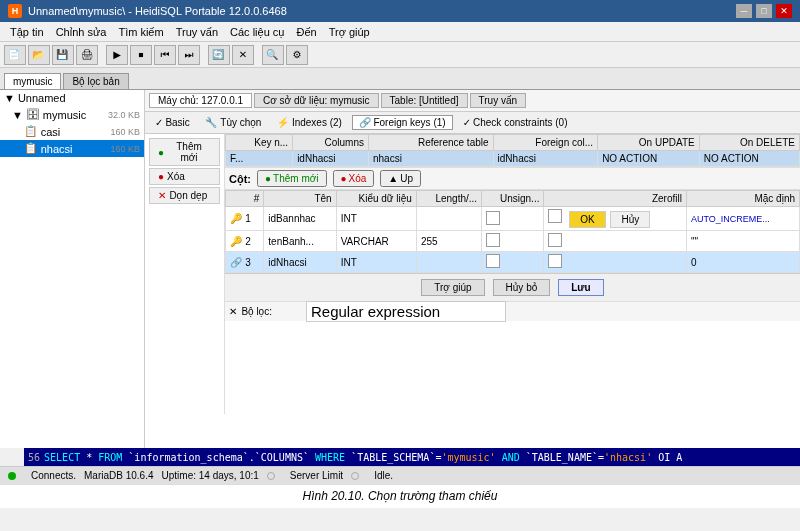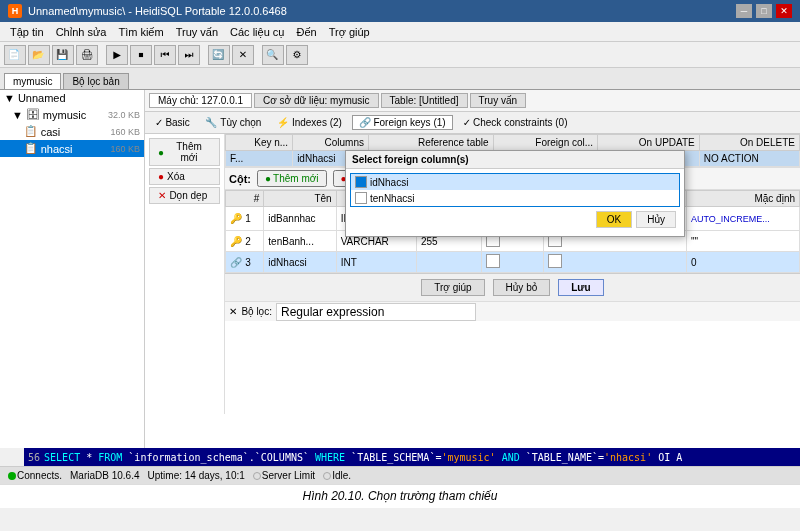--- a/index.html
+++ b/index.html
@@ -82,28 +82,28 @@
     .btn-ok { background: #f5d020; border: 1px solid #ccc; padding: 2px 10px; font-size: 10px; cursor: pointer; }
     .btn-cancel { background: #f0f0f0; border: 1px solid #ccc; padding: 2px 10px; font-size: 10px; cursor: pointer; }
 
     
     .bottom-toolbar { display: flex; align-items: center; justify-content: center; padding: 4px; background: #f0f0f0; border-top: 1px solid #ccc; gap: 8px; height: 28px; }
     .bottom-btn { padding: 2px 12px; font-size: 10px; cursor: pointer; background: #e0e0e0; border: 1px solid #aaa; }
     .bottom-btn.primary { background: #e8e8ff; border: 1px solid #6688cc; font-weight: bold; }
 
     
     .filter-bar { display: flex; align-items: center; padding: 2px 4px; background: #f5f5f5; border-top: 1px solid #ddd; height: 20px; gap: 4px; font-size: 10px; }
-    .filter-input { border: 1px solid #ccc; padding: 1px 4px; font-size: 12px; width: 200px; }
+    .filter-input { border: 1px solid #ccc; padding: 1px 4px; font-size: 15px; width: 200px; margin-left: 30px; }
 
     
     .sql-bar { background: #000080; color: white; font-size: 10px; padding: 2px 4px; height: 18px; display: flex; align-items: center; font-family: monospace; overflow: hidden; margin-left: 24px; }
 
     
     .status-bar { background: #e0e0e0; height: 18px; display: flex; align-items: center; padding: 0 8px; gap: 8px; font-size: 10px; border-top: 1px solid #ccc; }
-    .status-item { display: flex; align-items: center; gap: 1px; }
+    .status-item { display: flex; align-items: center; gap: 15px; }
     .status-dot { width: 8px; height: 8px; border-radius: 50%; background: #00aa00; }
 
     
     .caption { text-align: center; padding: 4px; font-style: italic; font-size: 12px; background: white; border-top: 1px solid #ddd; height: 24px; }
 
     
     .content-inner { display: flex; height: 100%; }
     .left-panel { width: 80px; border-right: 1px solid #ddd; }
     .right-panel { flex: 1; overflow: hidden; }
 
@@ -334,39 +334,20 @@
 
         <div class="filter-bar">
           <span>✕</span>
           <span>Bộ lọc:</span>
           <input class="filter-input" type="text" value="Regular expression" style="">
         </div>
 
       </div>
     </div>
 
-    <div class="popup-overlay">
-      <div class="popup-header">Select foreign column(s)</div>
-      <div style="padding:4px;">
-        <div class="popup-select-list">
-          <div class="popup-list-item selected">
-            <span class="cb checked"></span>
-            <span>idNhacsi</span>
-          </div>
-          <div class="popup-list-item">
-            <span class="cb"></span>
-            <span>tenNhacsi</span>
-          </div>
-        </div>
-        <div class="popup-ok-cancel">
-          <button class="btn-ok">OK</button>
-          <button class="btn-cancel">Hủy</button>
-        </div>
-      </div>
-    </div>
 
   </div>
 </div>
 
 <div class="sql-bar">
   <span style="color:#aaa;margin-right:4px;">56</span>
   <span style="font-family:monospace;font-size:10px;color:#fff;">
     <span style="color:#00ffff;">SELECT</span> * <span style="color:#00ffff;">FROM</span> `information_schema`.`COLUMNS` <span style="color:#00ffff;">WHERE</span> `TABLE_SCHEMA`=<span style="color:#ff9900;">'mymusic'</span> <span style="color:#00ffff;">AND</span> `TABLE_NAME`=<span style="color:#ff9900;">'nhacsi'</span> OI A
   </span>
 </div>

